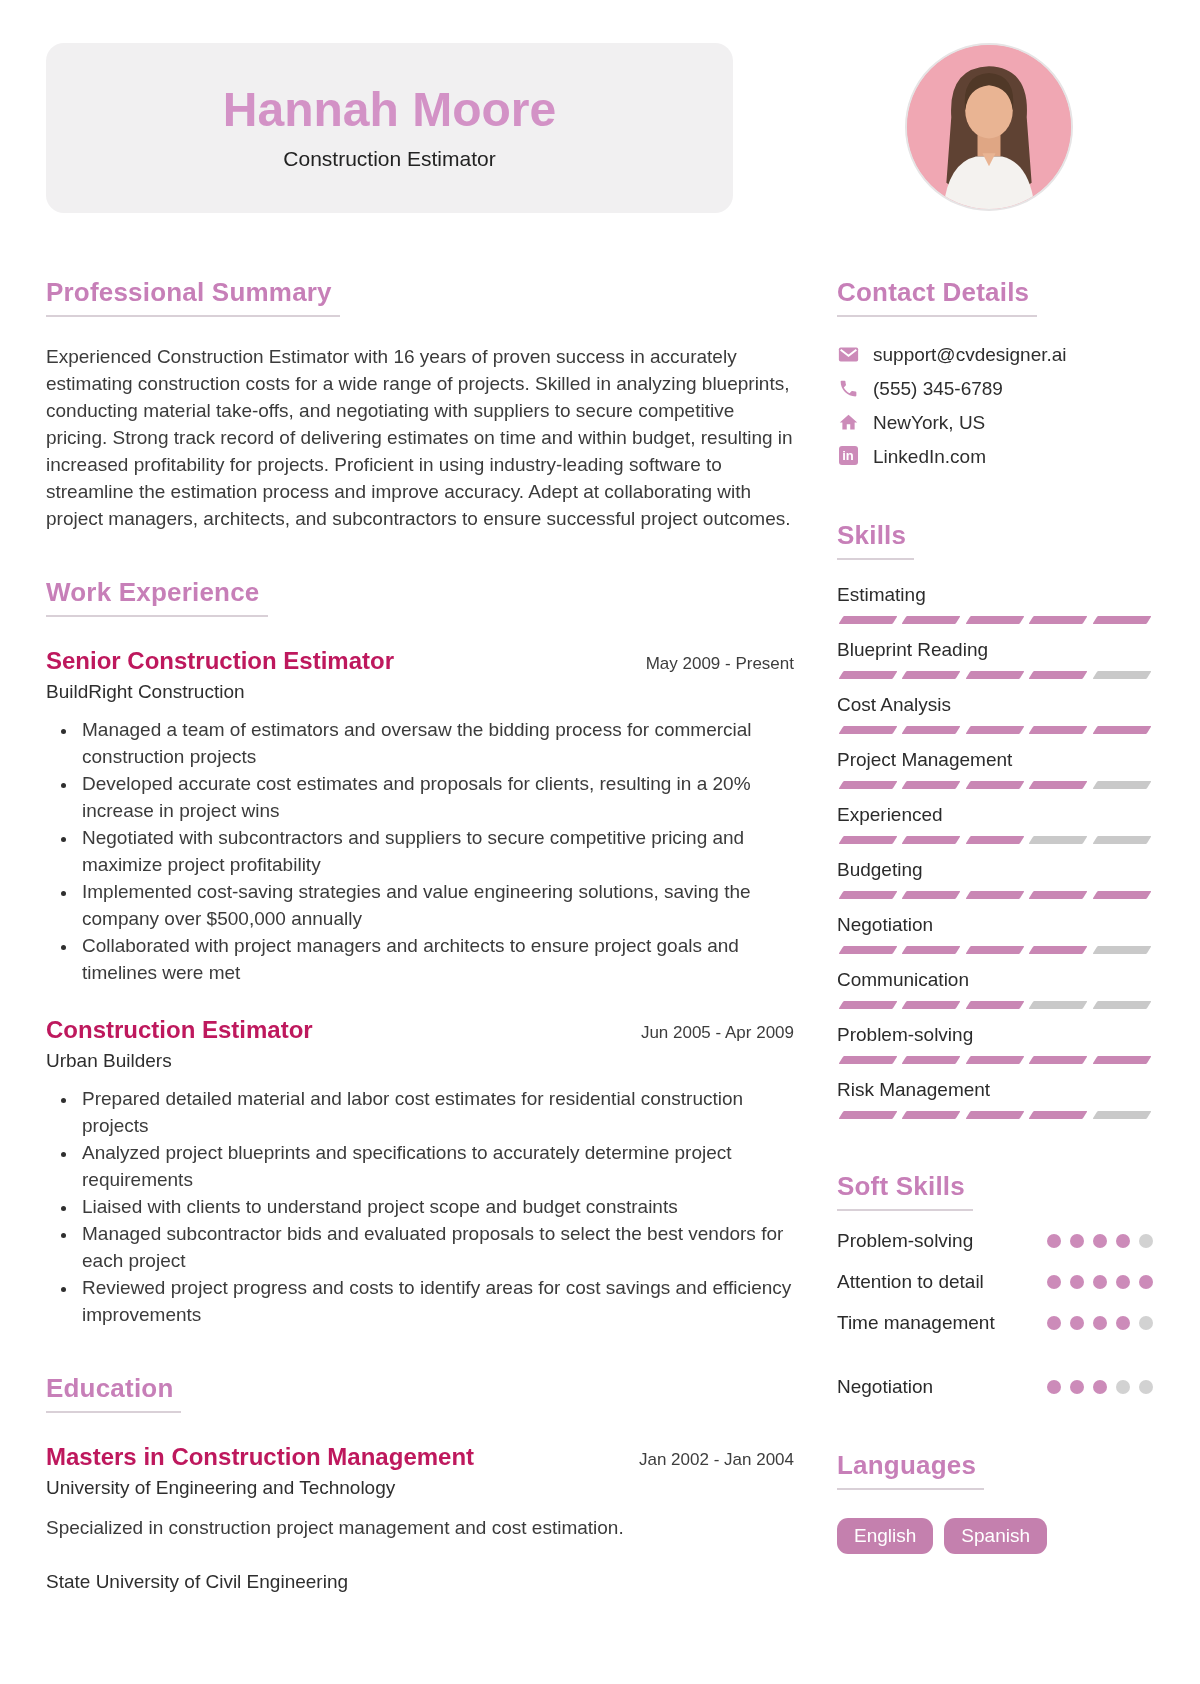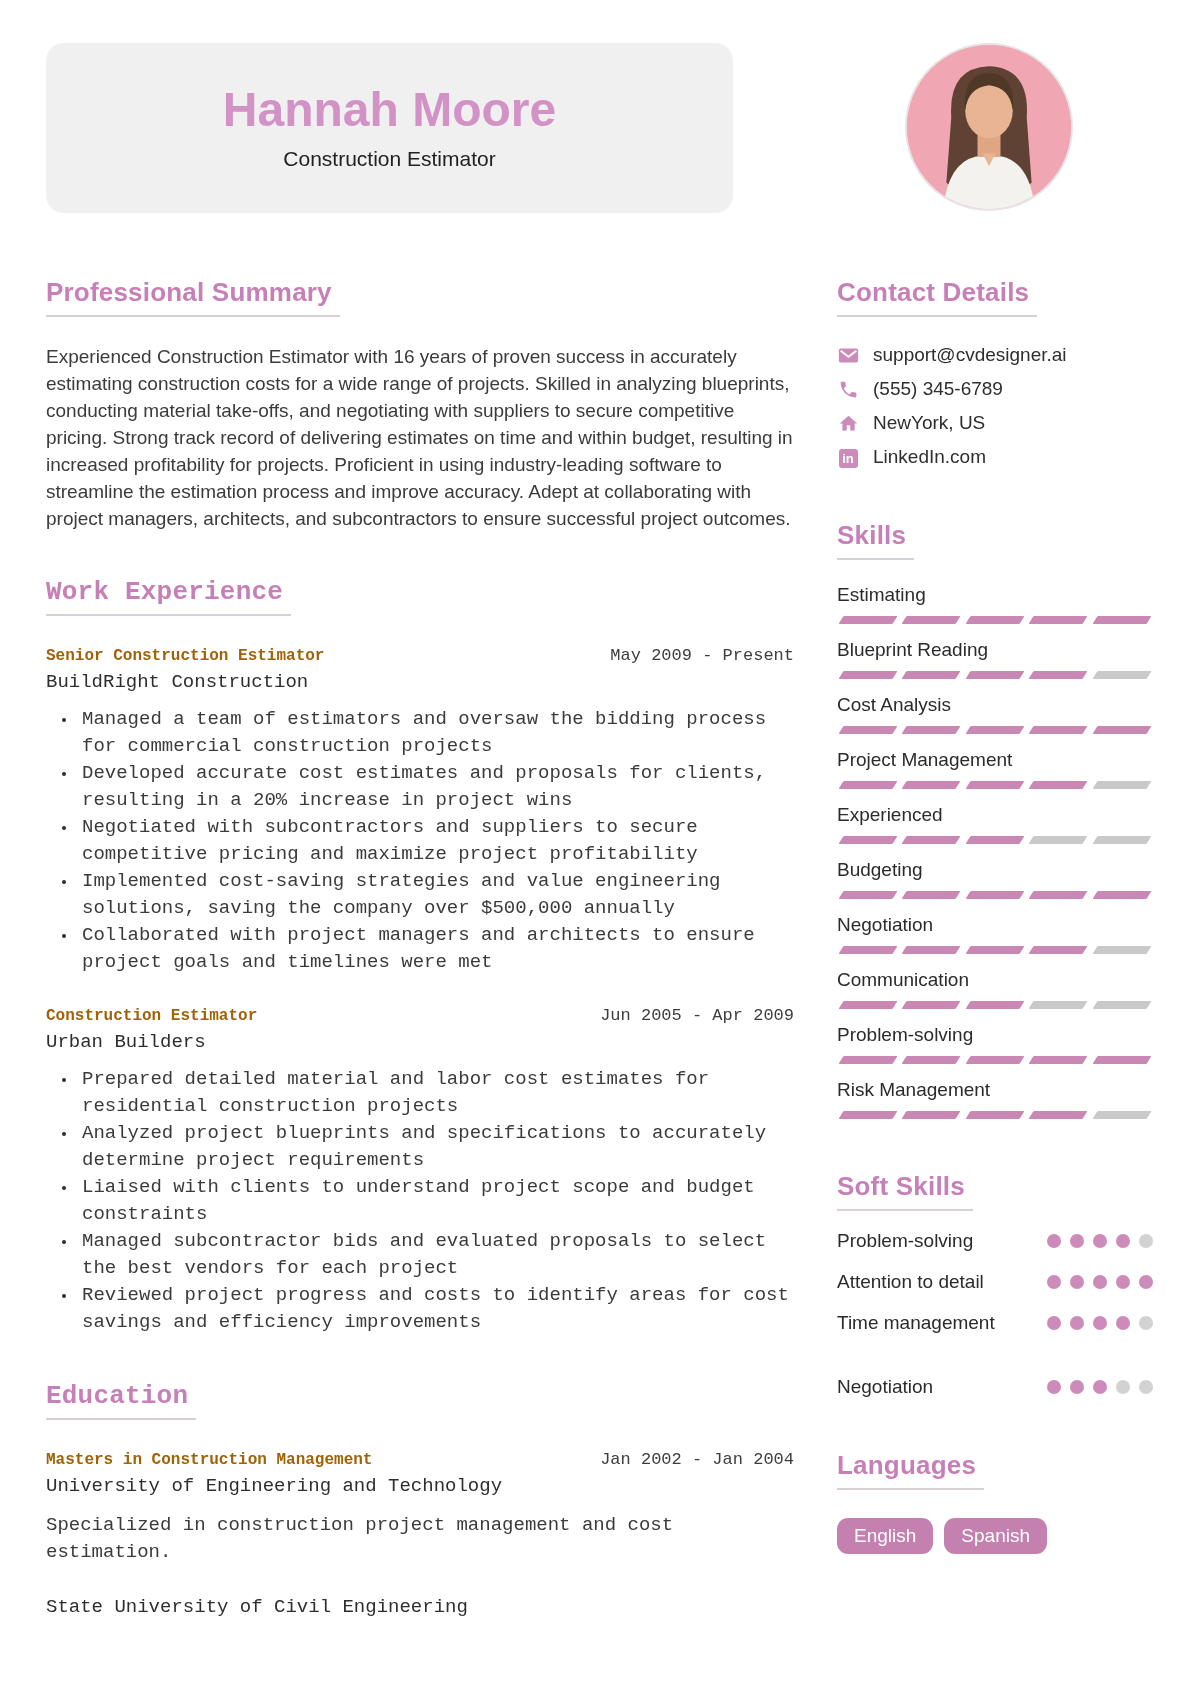--- a/index.html
+++ b/index.html
@@ -39,39 +39,39 @@
 
   
   .columns{display:grid;grid-template-columns:748px 316px;column-gap:43px;margin-top:64px;align-items:start;}
 
   .sec-head h2{
     display:inline-block;margin:0;padding:0 8px 7px 0;
     font-size:26px;font-weight:bold;color:var(--accent);
     border-bottom:2px solid var(--underline);letter-spacing:.2px;
   }
   section{margin:0;}
-  .main-col section + section{margin-top:45px;font-family:Liberation Mono, monospace;}
+  .main-col section + section{margin-top:45px;}
   .side-col section + section{margin-top:52px;}
 
   
   .summary-text{font-size:19px;line-height:27px;margin:26px 0 0;color:var(--text);}
   .job{margin-top:30px;}
   .job-head{display:flex;justify-content:space-between;align-items:baseline;}
-  .j-title{font-size:16px;font-weight:bold;color:#a16207;}
+  .j-title{font-size:24px;font-weight:bold;color:#be185d;}
   .j-dates{font-size:17px;color:#3d3d3d;white-space:nowrap;}
   .j-company{font-size:19px;color:#2e2e2e;margin-top:6px;}
   ul.bullets{margin:13px 0 0;padding-left:31px;}
   ul.bullets li{font-size:19px;line-height:27px;padding-left:5px;color:var(--text);}
   ul.bullets li::marker{color:#2f2f2f;font-size:15px;}
   .edu{margin-top:30px;}
   .edu-desc{font-size:19px;color:var(--text);margin-top:15px;line-height:27px;}
 
   
   .contact-list{margin-top:27px;}
-  .c-item{display:flex;align-items:flex-end;gap:14px;margin-bottom:12px;font-size:19px;color:#2e2e2e;}
+  .c-item{display:flex;align-items:flex-start;gap:14px;margin-bottom:12px;font-size:19px;color:#2e2e2e;}
   .c-icon{display:inline-flex;width:22px;justify-content:center;flex:none;}
   .c-icon svg{width:21px;height:21px;fill:var(--dot-pink);}
   .li-badge{
     width:19px;height:19px;border-radius:3px;background:var(--dot-pink);
     color:#fff;font-size:13px;font-weight:bold;display:flex;align-items:center;justify-content:center;
   }
   .li-badge::after{content:"in";}
 
   .skills-list{margin-top:24px;}
   .skill{margin-top:15px;}

